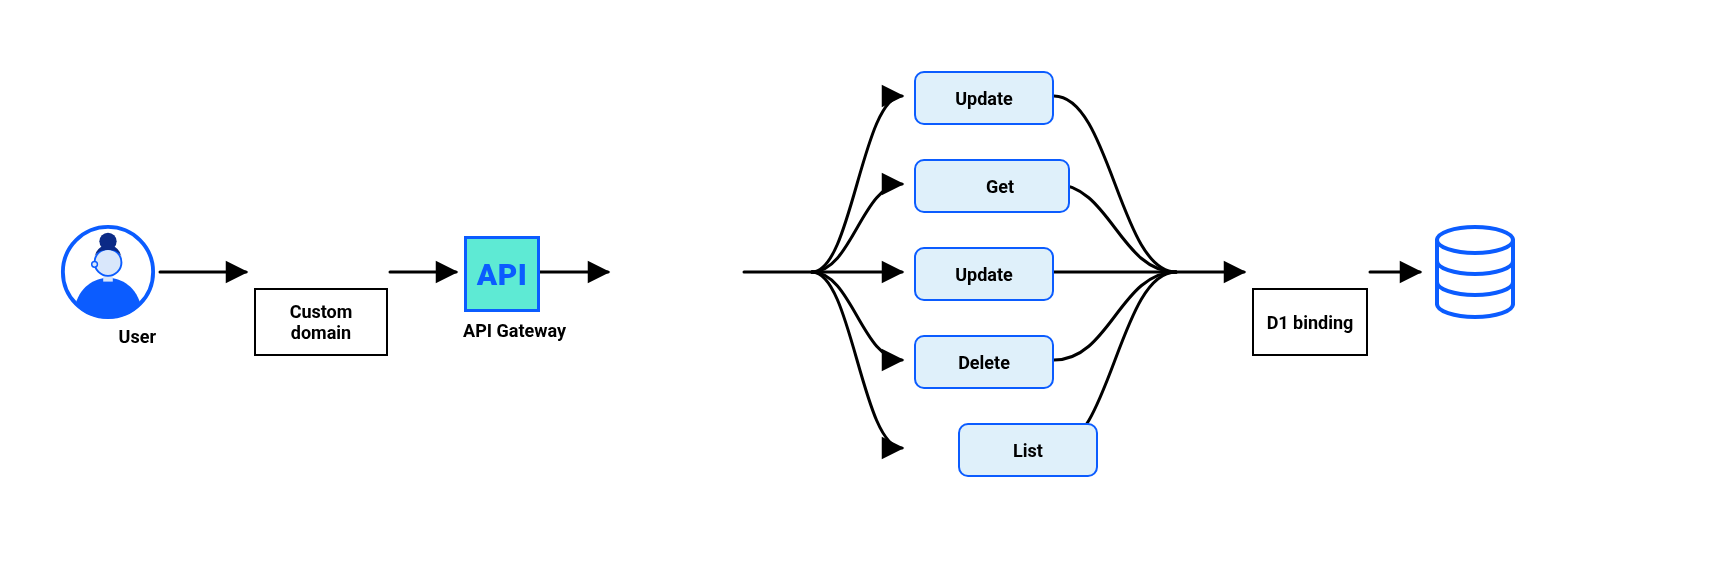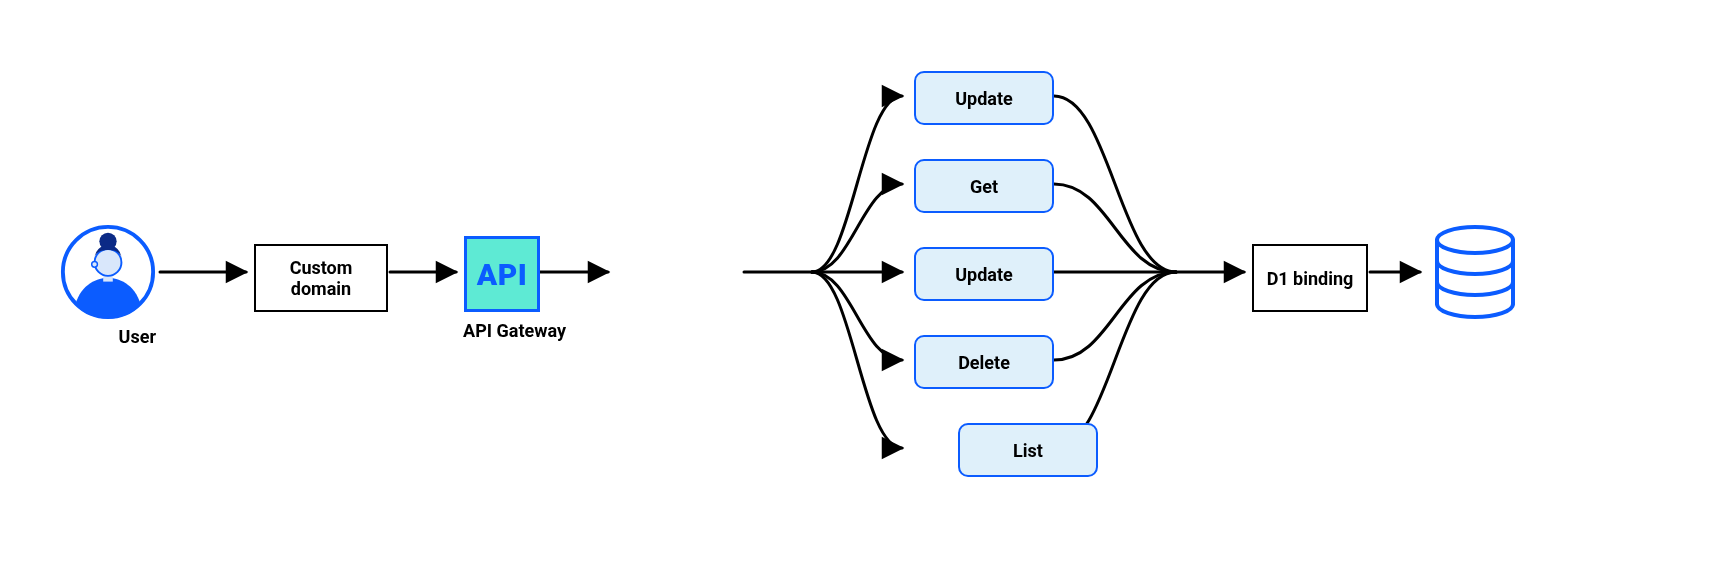--- a/index.html
+++ b/index.html
@@ -27,20 +27,21 @@
     position: absolute;
     background: #fff;
     border: 2px solid #000;
     display: flex;
     align-items: center;
     justify-content: center;
     text-align: center;
     font-weight: 700;
     font-size: 18px;
     padding: 6px 10px;
+    margin-top: 44px;
   }
 
   
   .api-box {
     position: absolute;
     border: 3px solid #0b5cff;
     background: #5eead4;
     display: flex;
     align-items: center;
     justify-content: center;
@@ -132,21 +133,21 @@
   <div class="node-label" style="left:60px; top:326px; width:96px;">User</div>
 
   <div class="box" style="left:254px; top:244px; width:110px; height:52px;">Custom
 domain</div>
 
   <div class="api-box" style="left:464px; top:236px; width:70px; height:70px;">API</div>
   <div class="node-label" style="left:436px; top:320px; width:130px;">API Gateway</div>
 
 
   <div class="op" style="left:914px; top:71px;">Update</div>
-  <div class="op" style="left:914px; top:159px;">Get</div>
+  <div class="op" style="left:914px; top:159px;padding-left:16px;">Get</div>
   <div class="op" style="left:914px; top:335px;">Delete</div>
   <div class="op" style="left:914px; top:247px;">Update</div>
   <div class="op" style="left:914px; top:423px;margin-left:44px;">List</div>
 
   <div class="box" style="left:1252px; top:244px; width:92px; height:52px;">D1
 binding</div>
 
   <div class="db-wrap" style="left:1430px; top:224px;">
     <svg viewBox="0 0 90 96">
       <g fill="none" stroke="#0b5cff" stroke-width="4" stroke-linecap="round">

